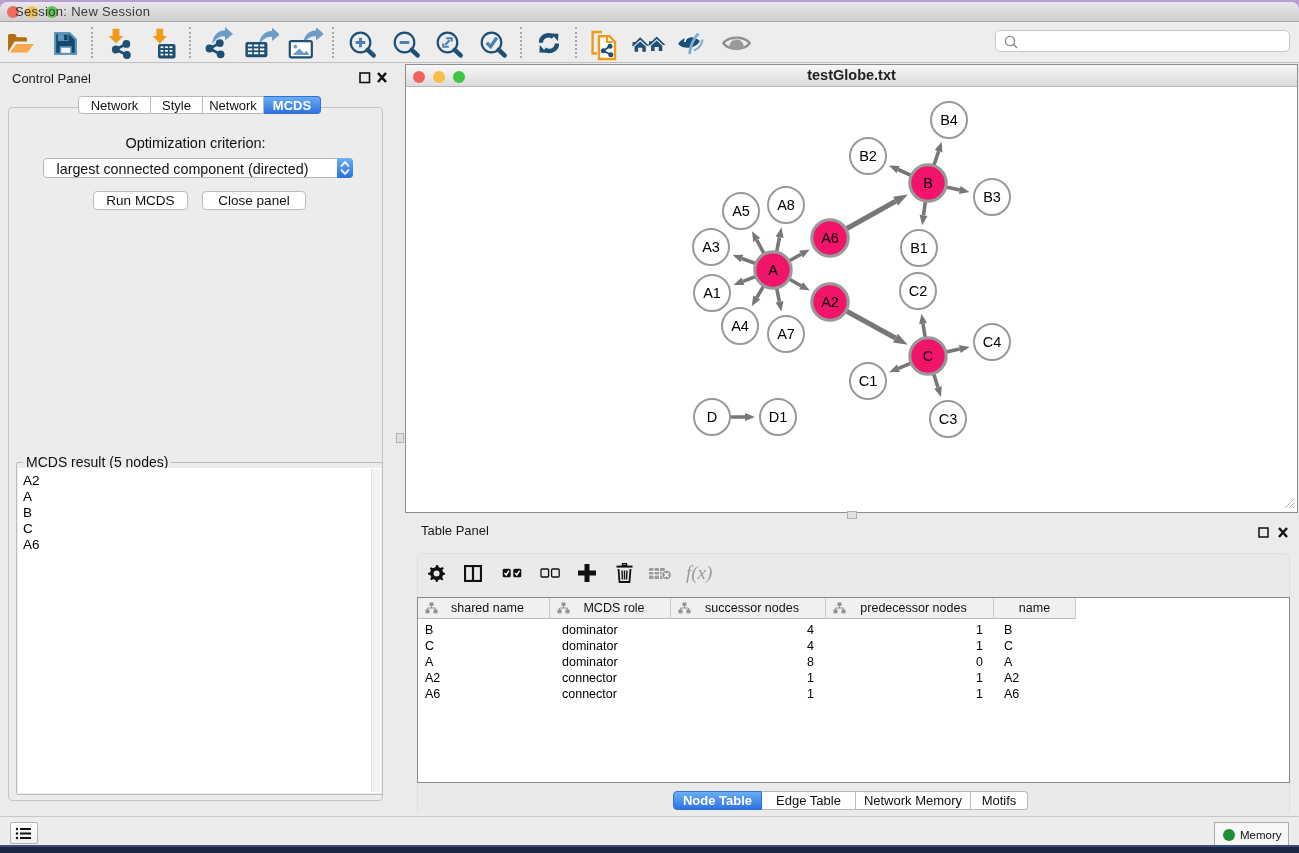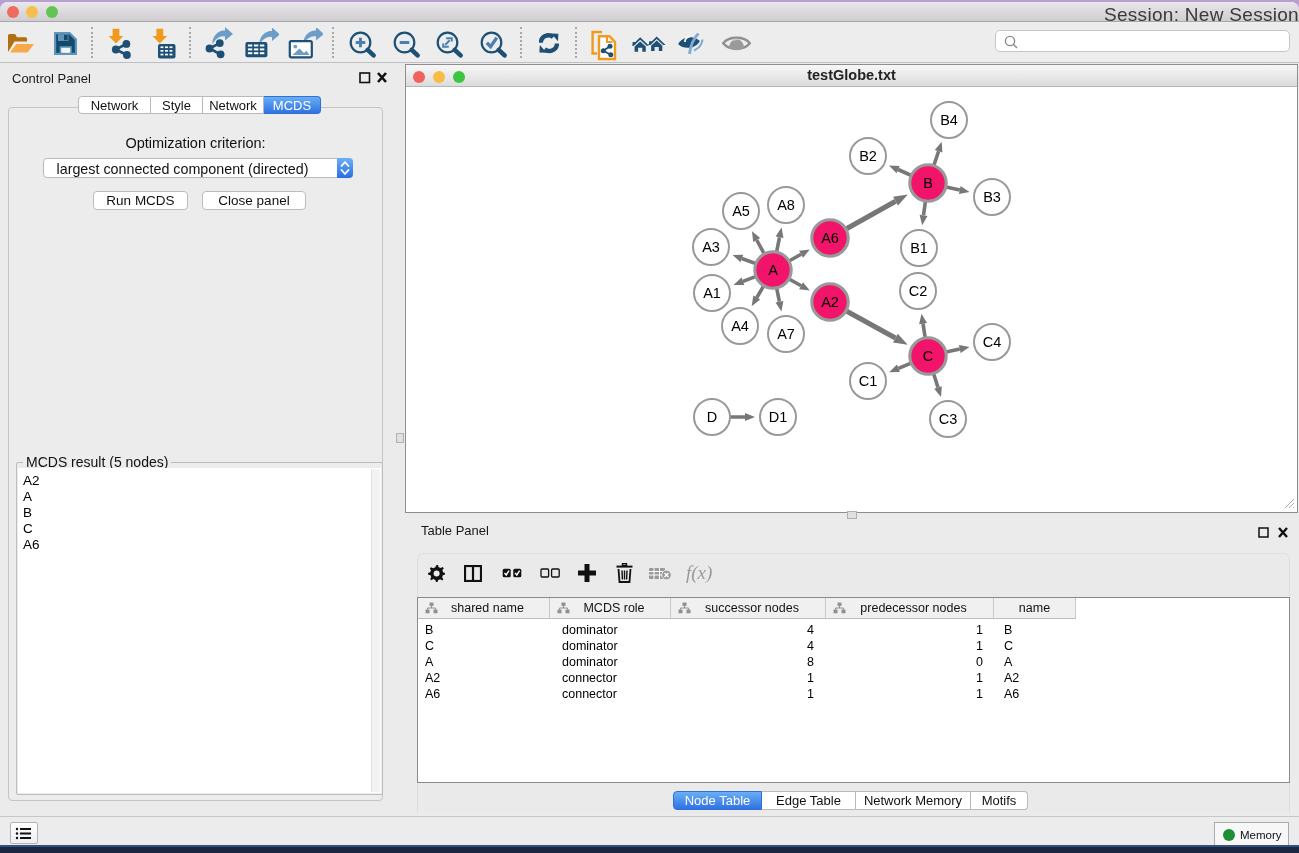--- a/index.html
+++ b/index.html
@@ -7,39 +7,39 @@
   body { font-family:"Liberation Sans", sans-serif; background:#b89fd2; position:relative; }
   .abs { position:absolute; }
   #desktop-bottom { position:absolute; left:0; top:845px; width:1299px; height:8px;
      background:linear-gradient(#35507e 0 2px, #1b2742 2px 100%); }
   #app { position:absolute; left:0; top:2px; width:1299px; height:843px;
      border-radius:8px 8px 0 0; background:#ebebeb; overflow:hidden; }
   #inner { position:absolute; left:0; top:-2px; width:1299px; height:853px; }
   
   #titlebar { position:absolute; left:0; top:2px; width:100%; height:20px;
      background:linear-gradient(#e9e7e9,#cfcdcf); border-bottom:1px solid #a9a7a9; }
-  #titlebar .title { position:absolute; left:15px; right:0; top:1.5px; text-align:right;
-     font-size:19px; color:#3a3a3a; letter-spacing:0.3px; }
+  #titlebar .title { position:absolute; left:15px; right:0; top:1.5px; text-align:left;
+     font-size:13px; color:#3a3a3a; letter-spacing:0.3px; }
   .tl { position:absolute; top:3.5px; width:12px; height:12px; border-radius:50%; }
   
   #toolbar { position:absolute; left:0; top:22px; width:100%; height:41px; background:#ededed;
      border-bottom:1px solid #c0c0c0; }
   .tsep { position:absolute; top:5px; height:31px; width:0;
      border-left:2px dotted #a8a8a8; }
   .ticon { position:absolute; top:0; }
   #searchbox { position:absolute; left:995px; top:8px; width:295px; height:22px; background:#fff;
      border:1px solid #c6c6c6; border-radius:5px; }
   
   #cp-title { position:absolute; left:12px; top:71px; font-size:13px; color:#1a1a1a; }
   .tabbar { position:absolute; display:flex; height:18px; font-size:13px; z-index:5; }
   .tabbar .tab { background:#fff; border:1px solid #b9b9b9; border-left:none; color:#111;
      display:flex; align-items:center; justify-content:center; }
   .tabbar .tab:first-child { border-left:1px solid #b9b9b9; border-radius:4px 0 0 4px; }
   .tabbar .tab:last-child { border-radius:0 4px 4px 0; }
-  .tabbar .tab.sel { background:linear-gradient(#6aaef5,#2f72e3); border-color:#2f6fd8; color:#fff; }
+  .tabbar .tab.sel { background:linear-gradient(#6aaef5,#2f72e3); border-color:#2f6fd8; color:#fff;font-weight:bold; }
   #cp-tabs { left:78px; top:96px; }
   #cp-panel { position:absolute; left:8px; top:107px; width:375px; height:694px;
      border:1px solid #c4c4c4; border-radius:4px; background:#ececec; }
   #opt-label { position:absolute; left:0; width:100%; top:135px; text-align:center; font-size:14.5px; color:#111; }
   #combo { position:absolute; left:43px; top:158px; width:310px; height:20px; background:#fff;
      border:1px solid #b9b9b9; border-radius:4px; }
   #combo .ctext { position:absolute; left:12.5px; top:1.5px; font-size:14.3px; color:#111; }
   #combo .stepper { position:absolute; right:-1px; top:-1px; width:16px; height:20px;
      background:linear-gradient(#6cb0f6,#2a6ee2); border-radius:0 4px 4px 0; }
   .btn { position:absolute; height:19px; background:#fff; border:1px solid #bcbcbc; border-radius:4px;

